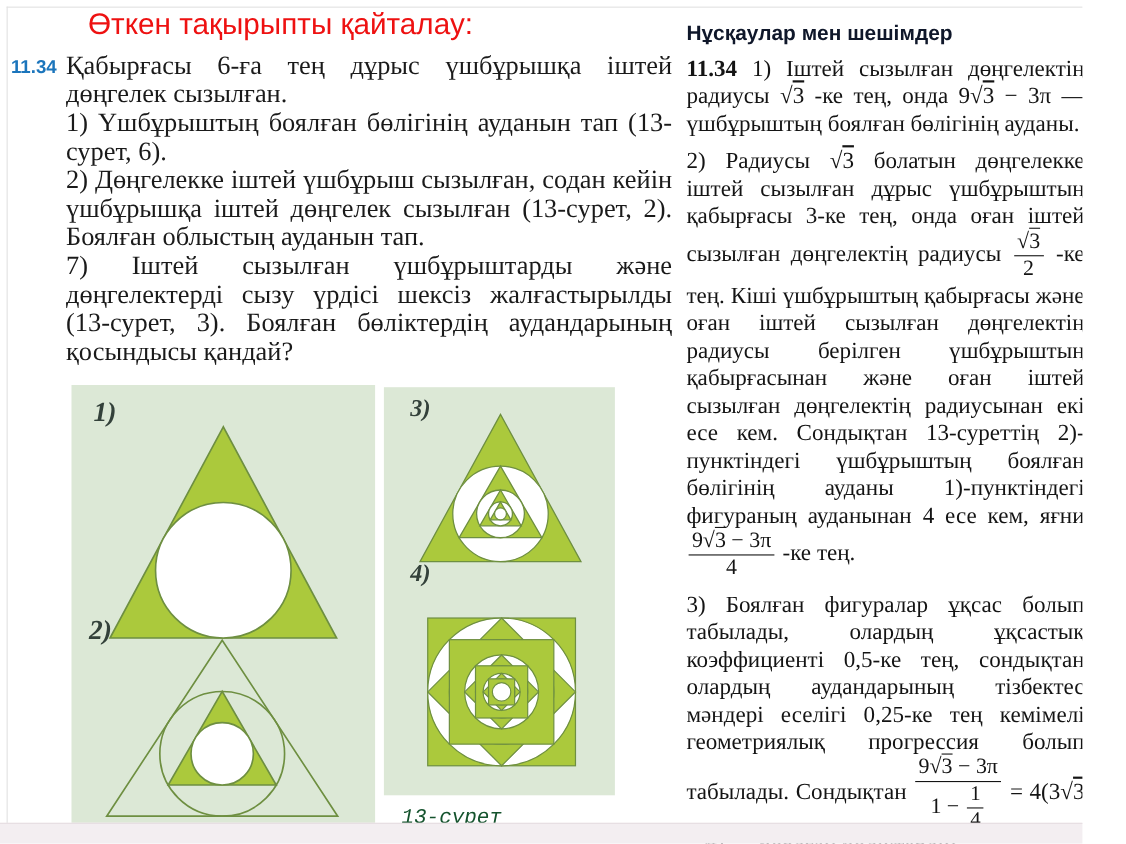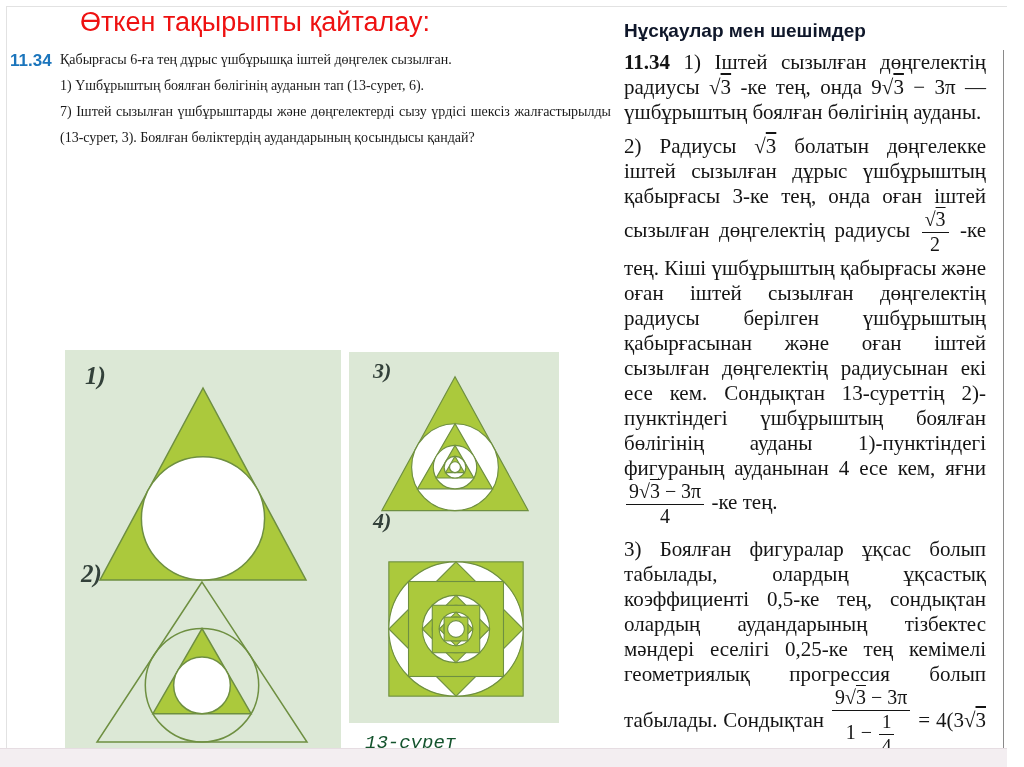--- a/index.html
+++ b/index.html
@@ -1,27 +1,27 @@
 <!DOCTYPE html>
 <html style="--title_red: #ee1111; --problem_number_blue: #1b75bc; --band: #f3eef1; --divider: #8a8a8a; --panel: #dce8d6; --fill: #abc93c; --stroke: #6e8f41; --white: #ffffff; --label: #33413a;"><head>
 <meta charset="utf-8">
 <style>
   html,body{margin:0;padding:0;background:#fff;}
   .slide{position:relative;width:984px;height:767px;background:#ffffff;overflow:hidden;
-         font-family:"Liberation Serif","DejaVu Serif",serif;color:#1a1a1a;padding-left:23px;}
+         font-family:"Liberation Serif","DejaVu Serif",serif;color:#1a1a1a;}
   .edge-top{position:absolute;left:6px;top:6px;width:1012px;height:1px;background:#e2e2e2;}
   .edge-left{position:absolute;left:6px;top:6px;width:1px;height:755px;background:#e2e2e2;}
 
   .title{position:absolute;left:80px;top:7px;font-family:"Liberation Sans","DejaVu Sans",sans-serif;
          font-size:27px;color:var(--title_red);}
 
   .problem{position:absolute;left:10px;top:47px;width:601px;}
   .pnum{position:absolute;left:0;top:4px;font-family:"Liberation Sans","DejaVu Sans",sans-serif;
         font-weight:bold;font-size:17px;color:var(--problem_number_blue);}
-  .ptext{margin-left:50px;font-size:14px;line-height:26px;text-align:justify;}
+  .ptext{margin-left:50px;font-size:24px;line-height:26px;text-align:justify;}
   .ptext p{margin:0;}
 
   .panel{position:absolute;background:var(--panel);overflow:hidden;}
   #panelL{left:65px;top:350px;width:276px;height:398px;}
   #panelR{left:349px;top:352px;width:210px;height:371px;}
   .figlabel{position:absolute;font-style:italic;font-weight:bold;font-size:25px;color:var(--label);}
   .fig{position:absolute;}
   .g{fill:var(--fill);stroke:var(--stroke);stroke-width:1.5;}
   .w{fill:var(--white);stroke:var(--stroke);stroke-width:1.5;}
   .o{fill:none;stroke:var(--stroke);stroke-width:1.5;}
@@ -51,20 +51,21 @@
   <div class="edge-left"></div>
 
   <div class="title">Өткен тақырыпты қайталау:</div>
 
   <div class="problem">
     <span class="pnum">11.34</span>
     <div class="ptext">
       <p>Қабырғасы 6-ға тең дұрыс үшбұрышқа іштей дөңгелек сызылған.</p>
       <div>
           <p>1) Үшбұрыштың боялған бөлігінің ауданын тап (13-сурет, 6).</p>
+          <p>2) Дөңгелекке іштей үшбұрыш сызылған, содан кейін үшбұрышқа іштей дөңгелек сызылған (13-сурет, 2). Боялған облыстың ауданын тап.</p>
           <p>7) Іштей сызылған үшбұрыштарды және дөңгелектерді сызу үрдісі шексіз жалғастырылды (13-сурет, 3). Боялған бөліктердің аудандарының қосындысы қандай?</p>
         </div>
     </div>
   </div>
 
   <div class="panel" id="panelL">
     <span class="figlabel" style="left:20px;top:12px">1)</span>
     <svg class="fig" style="left:23px;top:30px" width="230" height="210" viewBox="0 0 230 210">
       <polygon class="g" points="115,8 12,200 218,200"></polygon>
       <circle class="w" cx="115" cy="138.4" r="61.6"></circle>

